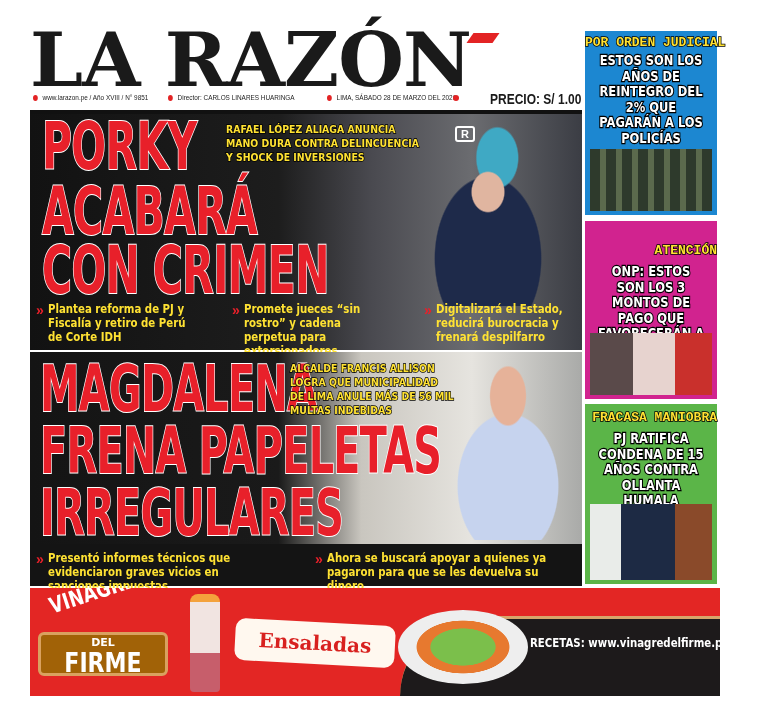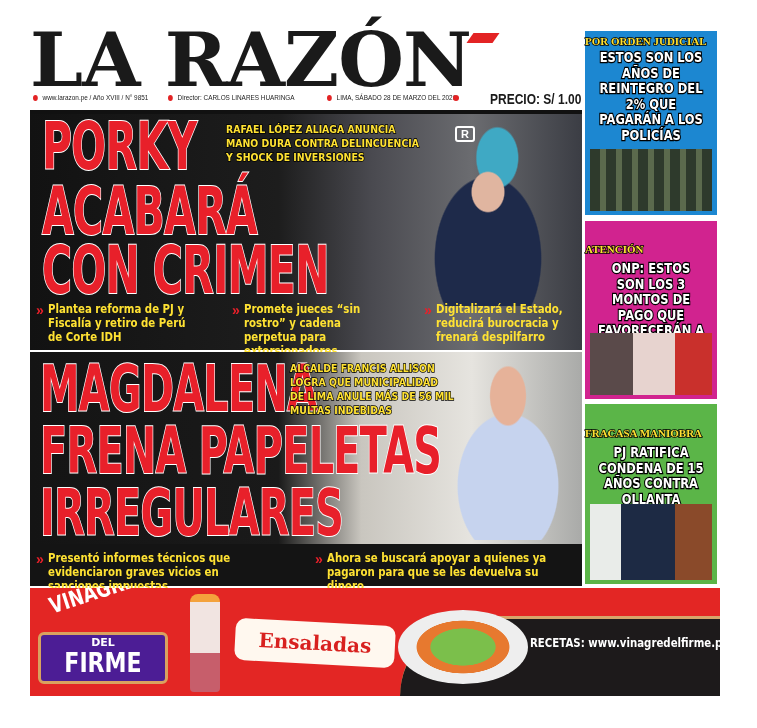--- a/index.html
+++ b/index.html
@@ -18,31 +18,31 @@
   .hl{font-family:"DejaVu Sans",sans-serif;font-weight:bold;color:#e8202a;-webkit-text-stroke:2px #fff;paint-order:stroke fill;transform:scaleX(0.62);transform-origin:left;white-space:nowrap;letter-spacing:-1px}
   .sub{font-family:"DejaVu Sans",sans-serif;font-weight:bold;color:#ffe233;font-size:11px;line-height:13px;-webkit-text-stroke:1.5px #000;paint-order:stroke fill;transform:scaleX(0.85);transform-origin:left;white-space:nowrap}
   .bullet{font-family:"DejaVu Sans",sans-serif;font-weight:bold;color:#ffe233;font-size:12px;line-height:14px;transform:scaleX(0.85);transform-origin:left}
   .chev{color:#e8202a;font-weight:bold;font-size:14px;margin-right:4px}
   
   #s2{left:30px;top:352px;width:552px;height:234px;background:linear-gradient(90deg,#141414 0%,#1a1a1a 45%,#c9c6bf 60%,#e6e4df 80%,#a9aaa8 100%)}
   .photo2{left:420px;top:360px;width:160px;height:180px;background:radial-gradient(ellipse at 55% 20%,#e6b299 0 14%,transparent 15%),radial-gradient(ellipse at 55% 70%,#c6d3ee 0 40%,transparent 41%)}
   #s2band{left:30px;top:544px;width:552px;height:42px;background:#141414}
   
   .side{width:132px}
-  .side .kick{font-family:Liberation Serif, serif;font-weight:bold;font-size:11px;color:#ffe233;-webkit-text-stroke:1.5px #000;paint-order:stroke fill;text-align:left;white-space:nowrap}
+  .side .kick{font-family:Liberation Mono, monospace;font-weight:bold;font-size:13px;color:#ffe233;-webkit-text-stroke:1.5px #000;paint-order:stroke fill;text-align:right;white-space:nowrap}
   .side .tt{font-family:"DejaVu Sans",sans-serif;font-weight:bold;font-size:14px;line-height:15.5px;color:#fff;-webkit-text-stroke:2.5px #000;paint-order:stroke fill;text-align:center;transform:scaleX(0.82)}
   #sb1{left:585px;top:31px;height:184px;background:#1c87d1}
   #sb2{left:585px;top:221px;height:178px;background:#d1238f}
   #sb3{left:585px;top:404px;height:180px;background:#5bb548}
   .simg{left:5px;width:122px}
   
   #ad{left:30px;top:588px;width:690px;height:108px;background:#e32624;overflow:hidden}
   #adblack{left:370px;top:28px;width:330px;height:90px;background:#1d1a1b;border-radius:80px 0 0 0;border-top:3px solid #d8a56a}
   #brand-arc{left:20px;top:6px;font-family:"DejaVu Sans",sans-serif;font-weight:bold;font-size:22px;color:#fff;transform:rotate(-18deg) scaleX(0.8);transform-origin:left}
-  #brand-box{left:8px;top:44px;width:130px;height:52px;background:#4c1d95;border:3px solid #d9a15f;border-radius:6px;text-align:center}
+  #brand-box{left:8px;top:44px;width:130px;height:44px;background:#a16207;border:3px solid #d9a15f;border-radius:6px;text-align:center}
   #brand-del{font-family:"DejaVu Sans",sans-serif;font-weight:bold;font-size:11px;color:#fff;line-height:12px;margin-top:2px}
   #brand-firme{font-family:"DejaVu Sans",sans-serif;font-weight:bold;font-size:26px;color:#fff;line-height:28px;transform:scaleX(0.85)}
   #bottle{left:160px;top:6px;width:30px;height:98px;background:linear-gradient(#f4a23c 0 8%,#f1e4e1 8% 60%,#c75e6b 60% 100%);border-radius:8px 8px 4px 4px}
   #ens{left:205px;top:34px;width:160px;height:42px;background:#fff8ef;border-radius:10px;transform:rotate(3deg);font-family:"DejaVu Serif",serif;font-weight:bold;font-size:20px;color:#d8211f;text-align:center;line-height:42px}
   #plate{left:368px;top:22px;width:130px;height:74px;border-radius:50%;background:radial-gradient(ellipse,#7bbf4b 0 35%,#e7792f 36% 50%,#eee 51% 70%,#ddd 71%)}
   #recetas{left:500px;top:48px;font-family:"DejaVu Sans",sans-serif;font-weight:bold;font-size:12px;color:#fff;transform:scaleX(0.85);transform-origin:left;white-space:nowrap}
 </style>
 </head>
 <body>
 
@@ -111,21 +111,21 @@
   <div class="kick" style="margin-top:4px">POR ORDEN JUDICIAL</div>
   <div class="tt" style="margin-top:3px">ESTOS SON LOS AÑOS DE REINTEGRO DEL 2% QUE PAGARÁN A LOS POLICÍAS</div>
   <div class="abs simg" style="top:118px;height:62px;background:repeating-linear-gradient(90deg,#2e3a2c 0 10px,#5b6a4d 10px 16px)"></div>
 </div>
 <div class="abs side" id="sb2">
   <div class="kick" style="margin-top:22px">ATENCIÓN</div>
   <div class="tt" style="margin-top:6px">ONP: ESTOS SON LOS 3 MONTOS DE PAGO QUE FAVORECERÁN A AFILIADOS</div>
   <div class="abs simg" style="top:112px;height:62px;background:linear-gradient(90deg,#5a4a4a 0 35%,#e7d3cf 35% 70%,#c9302c 70%)"></div>
 </div>
 <div class="abs side" id="sb3">
-  <div class="kick" style="margin-top:23px">FRACASA MANIOBRA</div>
+  <div class="kick" style="margin-top:6px">FRACASA MANIOBRA</div>
   <div class="tt" style="margin-top:6px">PJ RATIFICA CONDENA DE 15 AÑOS CONTRA OLLANTA HUMALA</div>
   <div class="abs simg" style="top:100px;height:76px;background:linear-gradient(90deg,#e9ece9 0 25%,#1d2a44 25% 70%,#8a4a2a 70%)"></div>
 </div>
 
 <div class="abs" id="ad">
   <div class="abs" id="adblack"></div>
   <div class="abs" id="brand-arc">VINAGRE</div>
   <div class="abs" id="brand-box">
     <div id="brand-del">DEL</div>
     <div id="brand-firme">FIRME</div>

